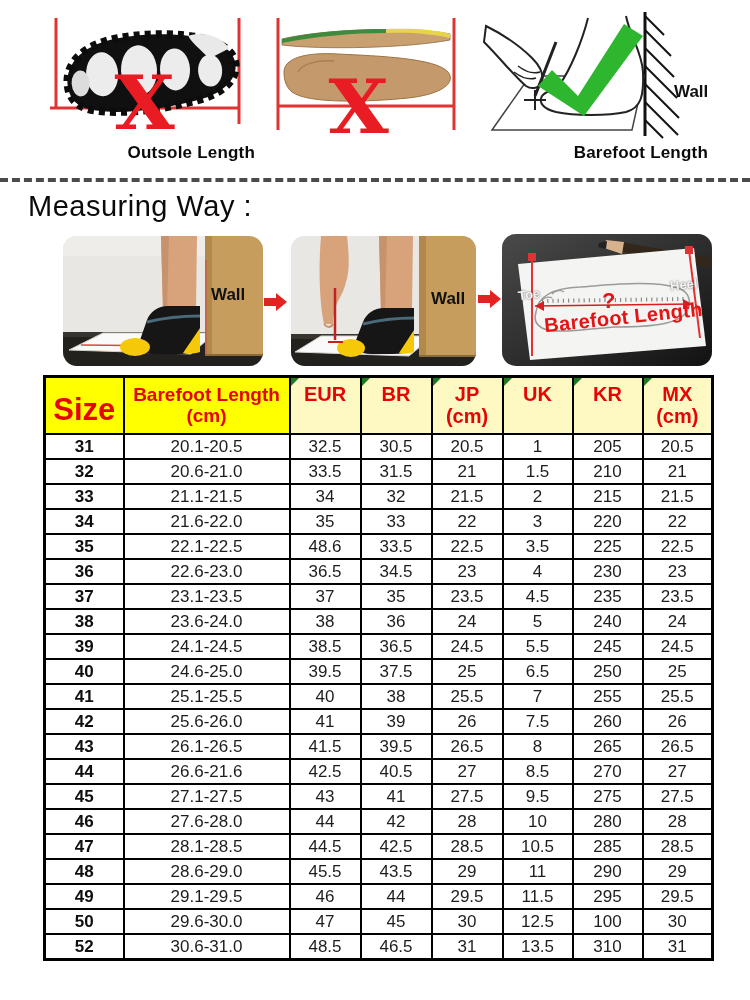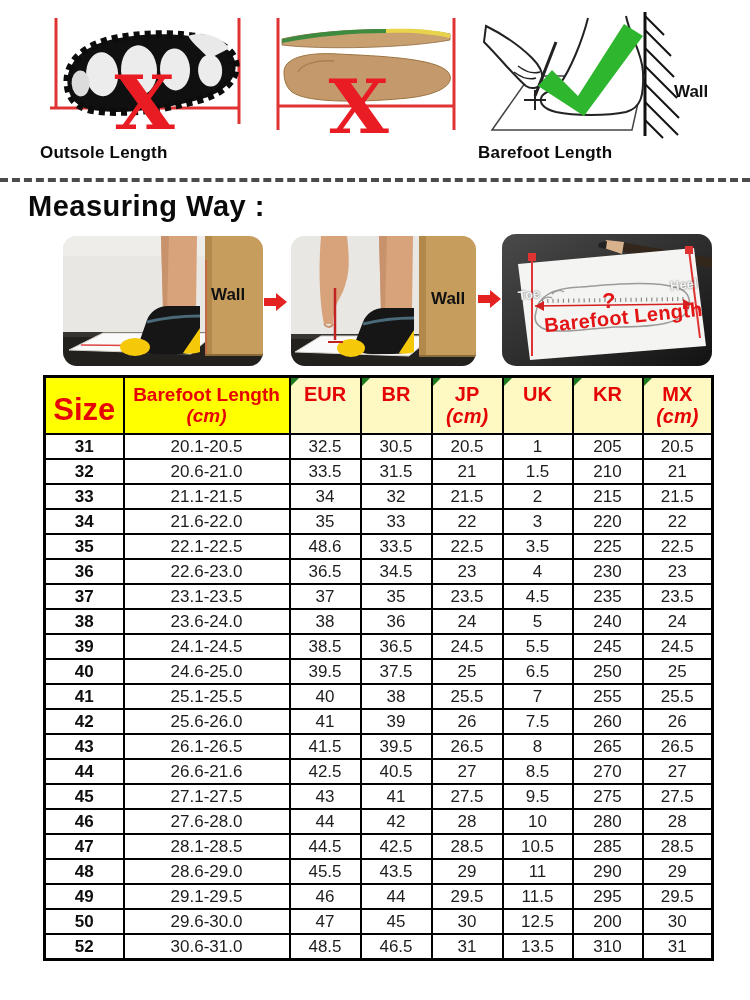--- a/index.html
+++ b/index.html
@@ -5,34 +5,34 @@
   html,body {margin:0; padding:0; background:#fff;}
   #page {position:relative; width:750px; height:1000px; background:#fff; overflow:hidden;
          font-family:"Liberation Sans", sans-serif;}
 
   
   .fig {position:absolute;}
   .fig-outsole {left:40px; top:10px; width:215px; height:160px;}
   .fig-insole  {left:268px; top:10px; width:195px; height:160px;}
   .fig-barefoot{left:478px; top:8px;  width:260px; height:162px;}
   .fig svg {display:block;}
-  .fig-label {position:absolute; left:0; width:100%; top:133px; text-align:left;
+  .fig-label {position:absolute; left:0; width:100%; top:133px; text-align:right;
               font-weight:bold; font-size:17px; color:#0b0b0b; letter-spacing:0.2px;}
   .fig-barefoot .fig-label {width:230px; top:135px;}
   .xmark {position:absolute; font-family:"DejaVu Serif", serif; font-weight:bold;
           color:#ea1c23; font-size:74px; line-height:0.9; transform:scaleX(1.05);}
   .fig-outsole .xmark {left:76px; top:60px;}
   .fig-insole  .xmark {left:62px; top:64px;}
   .wall-text {position:absolute; font-weight:bold; color:#111;}
   .fig-barefoot .wall-text {left:196px; top:74px; font-size:17px;}
 
   
   .divider {position:absolute; left:0; top:178px; width:750px; height:0;
             border-top:4px dashed #4b4b4b;}
-  .heading {position:absolute; left:28px; top:190px; font-size:29px; font-weight:bold;
+  .heading {position:absolute; left:28px; top:190px; font-size:29px; font-weight:normal;
             color:#0a0a0a; letter-spacing:0.5px;}
 
   
   .photo {position:absolute; border-radius:14px; overflow:hidden; background:#ddd;}
   .photo svg {display:block;}
   .photo1 {left:63px;  top:236px; width:200px; height:130px;}
   .photo2 {left:291px; top:236px; width:185px; height:130px;}
   .photo3 {left:502px; top:234px; width:210px; height:132px;}
   .photo .wall-text {font-size:17px;}
   .photo1 .wall-text {left:148px; top:49px;}
@@ -55,21 +55,21 @@
                     border:3px solid #000;}
   .size-table th, .size-table td {border:2px solid #000; text-align:center;
                     vertical-align:middle; padding:0; overflow:hidden;}
   .size-table th {height:47px; color:#e60505; font-weight:bold; font-size:20px;
                     background:#fef9c3; position:relative; vertical-align:top;
                     padding-top:5px; line-height:1.1;}
   .size-table th.yellow {background:#ffff00;}
   .size-table th.size-th {vertical-align:middle; padding-top:8px;margin-left:29px;}
   .size-th .h-label {font-size:31px; line-height:1;}
   .bl-th .h-label, .bl-th .h-sub {font-size:19px;}
-  .h-sub {display:block; font-size:20px; margin-top:0;font-style:italic;}
+  .h-sub {display:block; font-size:20px; margin-top:0;}
   .tri {position:absolute; top:0; left:0; width:0; height:0;
         border-top:8px solid #1e7a1e; border-right:8px solid transparent;}
   .size-table td {height:23px; font-size:17px; line-height:23px; color:#1d1d1d;}
   .size-table tr td:first-child {font-weight:bold; color:#0e0e0e;}
 </style>
 </head>
 <body>
 
 <div id="page">
 
@@ -460,21 +460,21 @@
           <td>295</td>
           <td>29.5</td>
         </tr>
         <tr>
           <td>50</td>
           <td>29.6-30.0</td>
           <td>47</td>
           <td>45</td>
           <td>30</td>
           <td>12.5</td>
-          <td>200</td>
+          <td>100</td>
           <td>30</td>
         </tr>
         <tr>
           <td>52</td>
           <td>30.6-31.0</td>
           <td>48.5</td>
           <td>46.5</td>
           <td>31</td>
           <td>13.5</td>
           <td>310</td>

